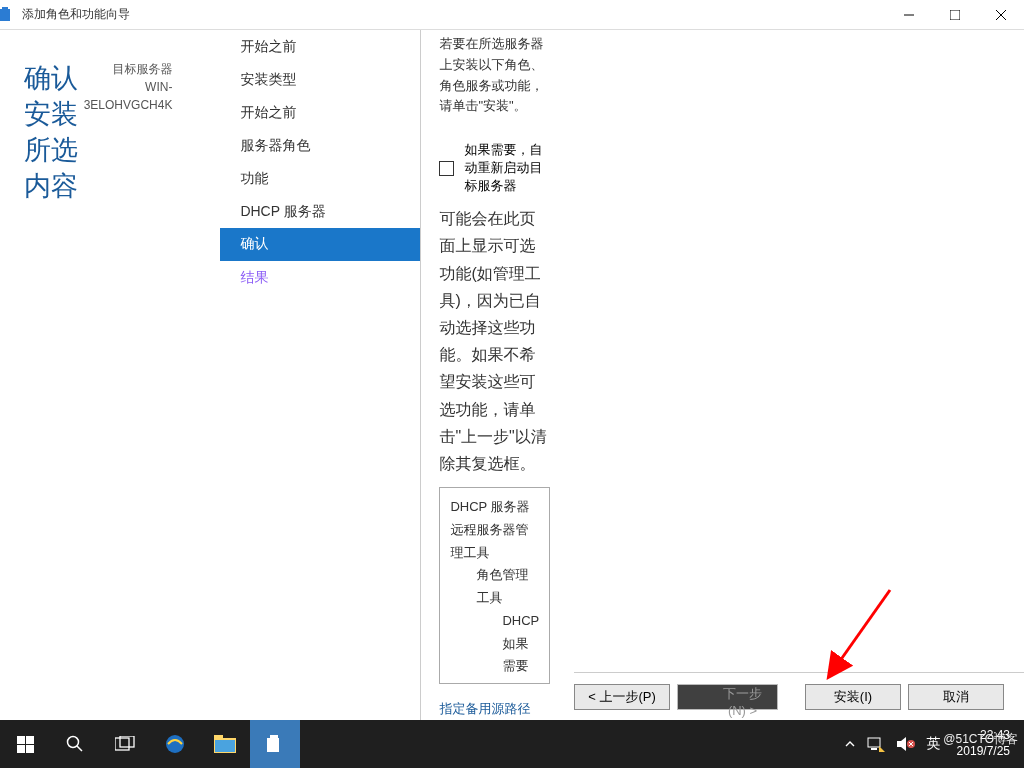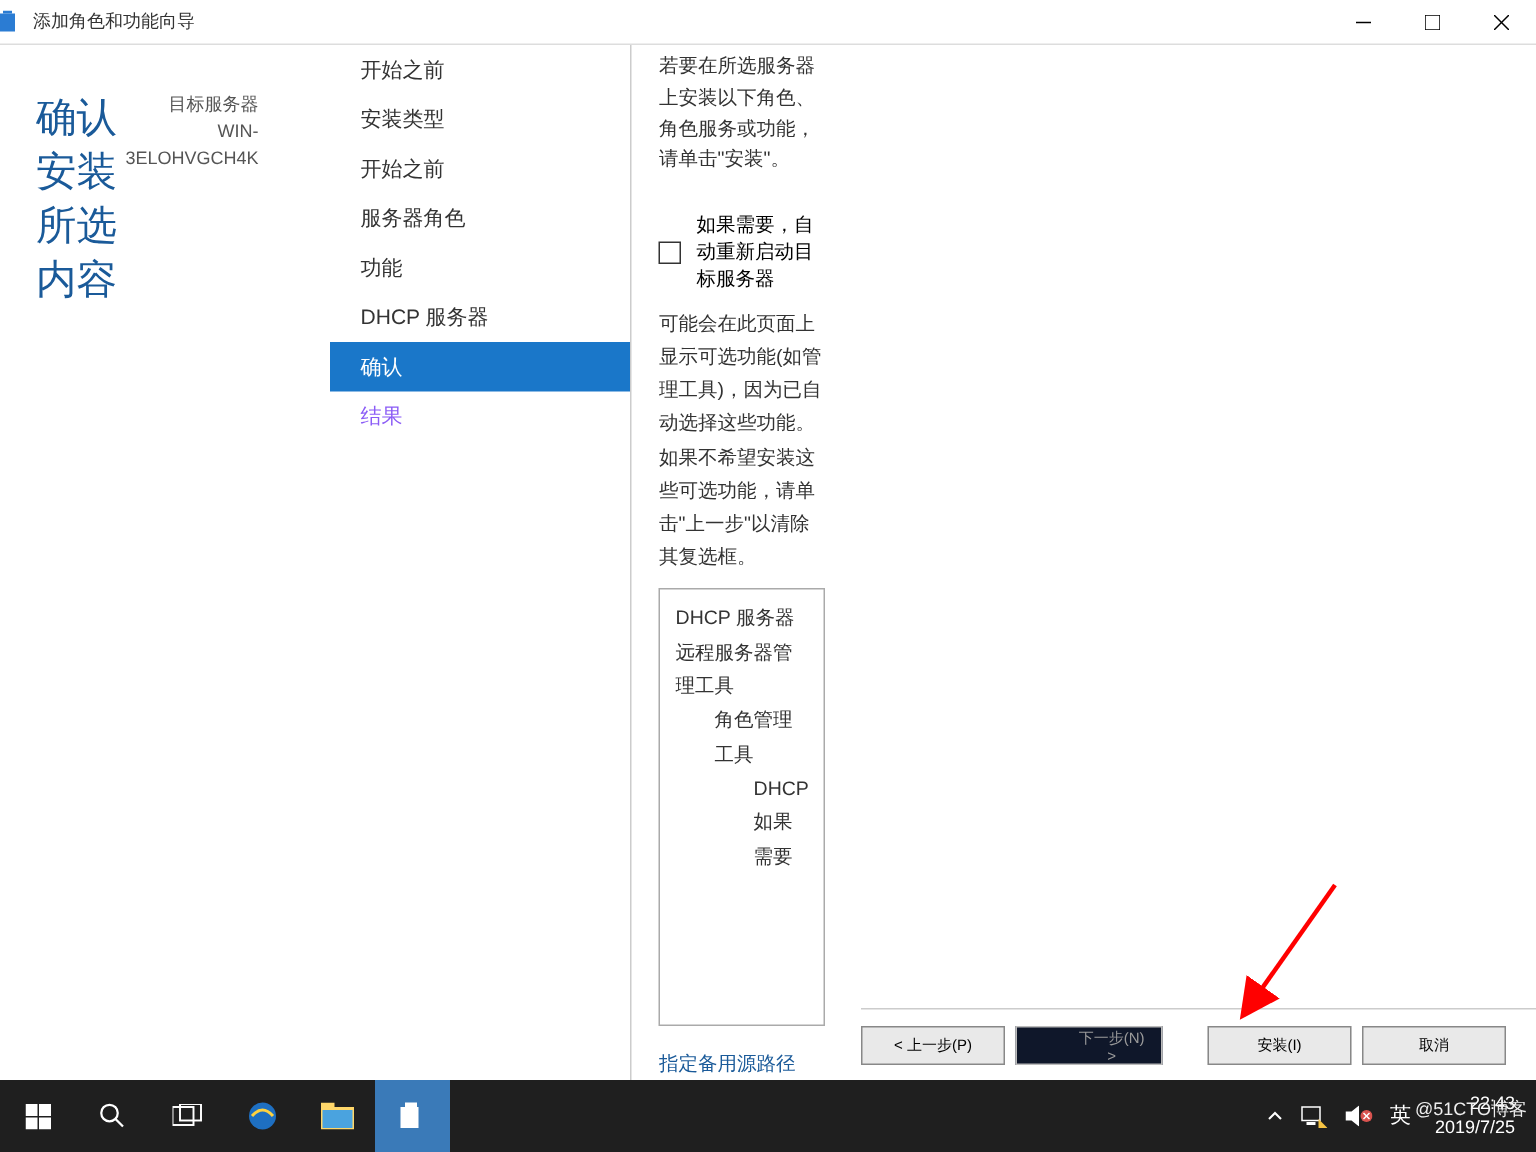--- a/index.html
+++ b/index.html
@@ -15,40 +15,40 @@
     .content { height: 690px; padding: 0; display: flex; flex-direction: row; background: #fff; }
     
     .header-row { display: flex; justify-content: space-between; align-items: flex-start; padding: 30px 24px 18px 24px; }
     .page-title { font-size: 27px; color: #1a5a99; font-weight: 300; }
     .target-info { text-align: right; font-size: 12px; color: #555; line-height: 1.5; }
     
     .main-area { flex: 1; display: flex; padding: 0 24px; }
     
     .sidebar { width: 200px; flex-shrink: 0; }
     .nav-item { padding: 6px 20px; font-size: 14px; color: #333; cursor: pointer; line-height: 1.5; }
-    .nav-item.active { background: #1a77c9; color: #fff; }
+    .nav-item.active { background: #1a77c9; color: #fff; font-family: Liberation Mono, monospace; }
     .nav-item.disabled { color: #8b5cf6; }
     
     .detail { flex: 1; border-left: 1px solid #ccc; padding: 4px 0 0 18px; display: flex; flex-direction: column; }
     .intro { font-size: 13px; color: #333; margin-bottom: 24px; line-height: 1.6; }
     .checkbox-row { display: flex; align-items: center; margin-bottom: 10px; font-size: 13px; }
     .chk { width: 15px; height: 15px; border: 1px solid #333; margin-right: 10px; flex-shrink: 0; }
-    .note { font-size: 13px; color: #333; line-height: 1.7; margin-bottom: 10px; }
+    .note { font-size: 16px; color: #333; line-height: 1.7; margin-bottom: 10px; }
     
     .feature-box { border: 1px solid #aaa; height: 330px; padding: 8px 10px; font-size: 13px; color: #333; line-height: 1.75; overflow: auto; }
     .indent-1 { padding-left: 26px; }
     .indent-2 { padding-left: 52px; }
     
     .links { margin-top: 14px; font-size: 13px; }
     .link { color: #1a5a99; cursor: pointer; padding: 2px 0; }
     
     .button-bar { height: 48px; border-top: 1px solid #ccc; display: flex; justify-content: flex-end; align-items: center; padding-right: 20px; gap: 7px; margin-top: auto; }
     .group-gap { width: 18px; }
-    .wiz-btn { min-width: 96px; height: 26px; border: 1px solid #888; background: #e9e9e9; font-size: 10px; cursor: pointer; padding: 0 10px; }
-    .wiz-btn.disabled { color: #9a9a9a; background: #0f172a; border-color: #bbb; padding-left: 40px; }
+    .wiz-btn { min-width: 96px; height: 26px; border: 1px solid #888; background: #e9e9e9; font-size: 13px; cursor: pointer; padding: 0 10px; }
+    .wiz-btn.disabled { color: #9a9a9a; background: #404040; border-color: #bbb; padding-left: 40px; }
     
     .arrow-annotation { position: absolute; pointer-events: none; }
     
     .taskbar { position: absolute; bottom: 0; left: 0; right: 0; height: 48px; background: #1f1f1f; display: flex; align-items: center; color: #fff; }
     .tb-item { width: 50px; height: 48px; display: flex; align-items: center; justify-content: center; cursor: pointer; }
     .tb-item.active { background: #3a7ab8; }
     .tb-spacer { flex: 1; }
     .tray { display: flex; align-items: center; height: 100%; padding-right: 4px; }
     .tray-item { padding: 0 6px; font-size: 11px; display: flex; align-items: center; height: 100%; }
     .tray-clock { text-align: right; font-size: 12px; line-height: 1.3; padding: 0 10px; }

